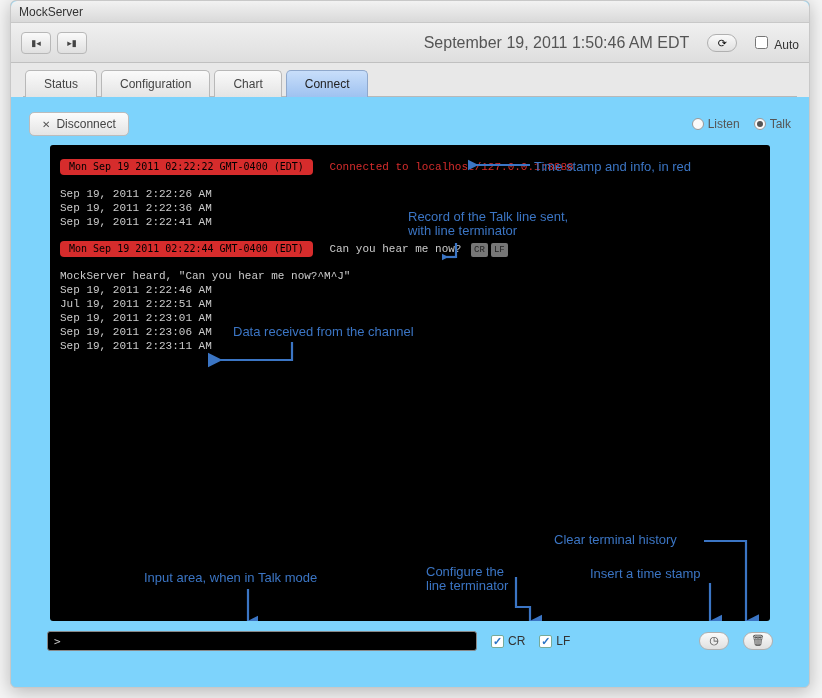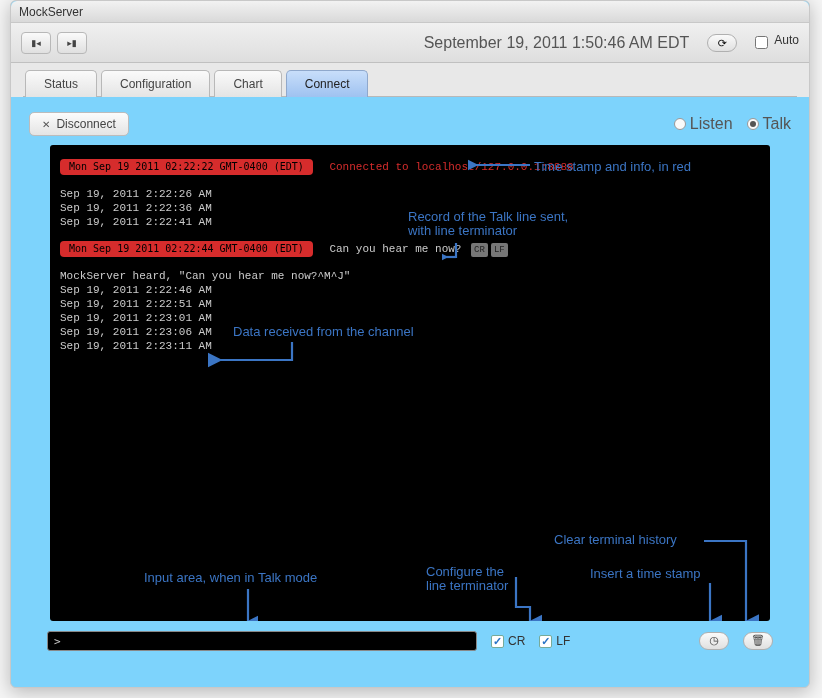--- a/index.html
+++ b/index.html
@@ -59,21 +59,21 @@
   .refresh-btn {
     width: 30px; height: 18px;
     border: 1px solid #b0b0b0;
     border-radius: 9px;
     background: linear-gradient(#fafafa,#e0e0e0);
     margin-left: 12px;
     font-size: 11px;
     text-align: center; line-height: 16px;
     cursor: pointer;
   }
-  .auto-wrap { display: inline-flex; align-items: flex-start; margin-left: 8px; gap: 3px; font-size:12px; color:#333;}
+  .auto-wrap { display: inline-flex; align-items: flex-end; margin-left: 8px; gap: 3px; font-size:12px; color:#333;}
   .tabs-row {
     padding: 6px 12px 0 12px;
     background: #e8e8e8;
     position: relative;
   }
   .tabs-inner {
     display:flex; gap:4px;
     border-bottom: 1px solid #b8b8b8;
     padding-left:2px;
   }
@@ -106,21 +106,21 @@
     padding: 4px 12px;
     border: 1px solid #bcbcbc;
     border-radius: 5px;
     background: linear-gradient(#fcfcfc,#e4e4e4);
     font-size: 12px;
     color: #444;
     cursor: pointer;
     display:inline-flex; align-items:center; gap:6px;
   }
   .disconnect-btn .x { font-size:10px; color:#555;}
-  .actions-right { margin-left:auto; display:flex; gap:14px; align-items:center; font-size:16px; color:#555;}
+  .actions-right { margin-left:auto; display:flex; gap:14px; align-items:center; font-size:12px; color:#555;}
   .radio { display:inline-flex; align-items:center; gap:4px; cursor:pointer;}
   .radio .circ {
     width:12px;height:12px;border:1px solid #999;border-radius:50%;
     display:inline-flex;align-items:center;justify-content:center;background:#fafafa;
   }
   .radio.sel .circ::after{content:"";width:6px;height:6px;background:#555;border-radius:50%;}
   .terminal {
     background:#000;
     color:#cccccc;
     border-radius:3px;
@@ -247,21 +247,21 @@
       <div class="term-line">Sep 19, 2011 2:22:41 AM</div>
       <div style="height:12px"></div>
       <div>
         <span class="ts-pill">Mon Sep 19 2011 02:22:44 GMT-0400 (EDT)</span>
         <span class="talk-text">Can you hear me now?</span>
         <span class="badge">CR</span><span class="badge">LF</span>
       </div>
       <div style="height:12px"></div>
       <div class="term-line">MockServer heard, "Can you hear me now?^M^J"</div>
       <div class="term-line">Sep 19, 2011 2:22:46 AM</div>
-      <div class="term-line">Sep 19, 2011 2:22:51 AM</div>
+      <div class="term-line">Jul 19, 2011 2:22:51 AM</div>
       <div class="term-line">Sep 19, 2011 2:23:01 AM</div>
       <div class="term-line">Sep 19, 2011 2:23:06 AM</div>
       <div class="term-line">Sep 19, 2011 2:23:11 AM</div>
 
       <div class="annot" style="left:484px; top:15px;">Time stamp and info, in red</div>
       <svg class="arrow-svg" style="left:418px;top:12px" width="70" height="16">
           <defs>
             <marker id="ah1" markerWidth="8" markerHeight="8" refX="2" refY="4" orient="auto">
               <path d="M8,0 L0,4 L8,8 Z" fill="#3b75c4"></path>
             </marker>

